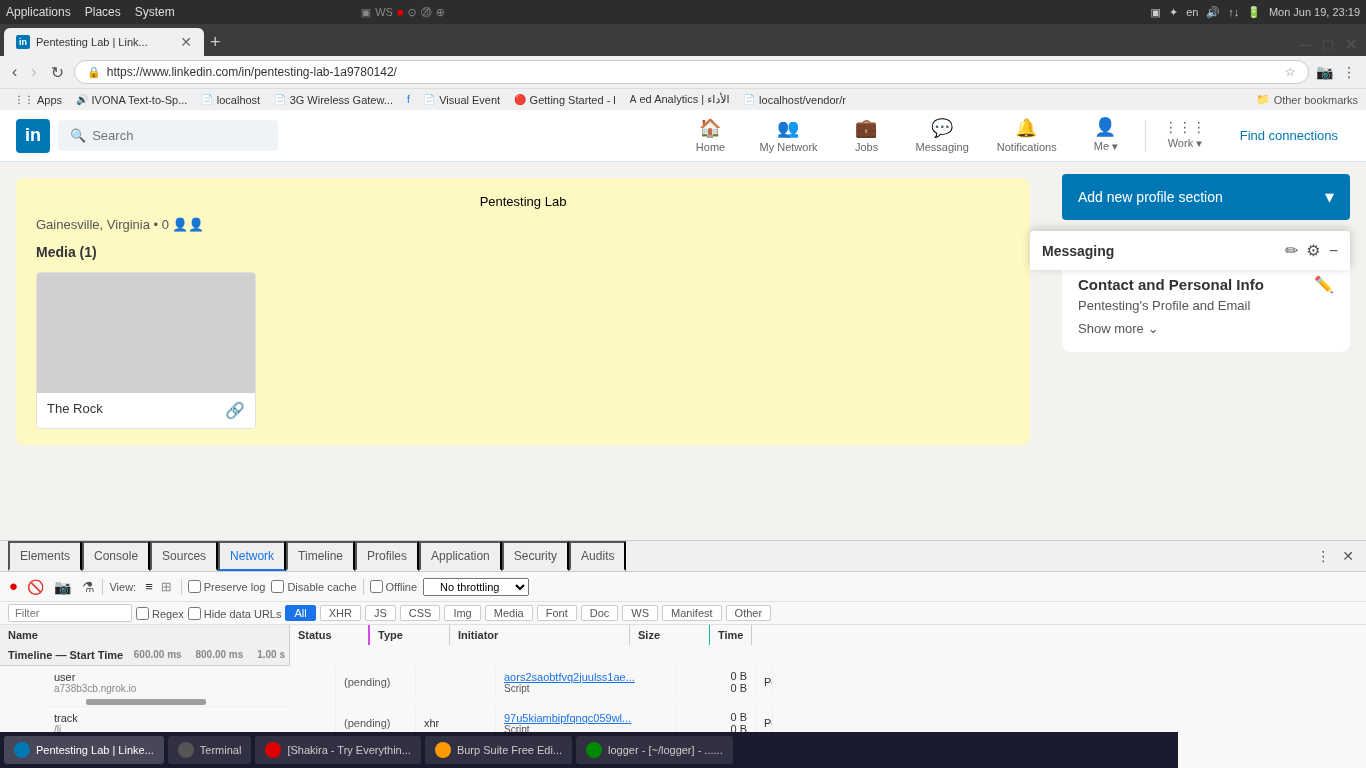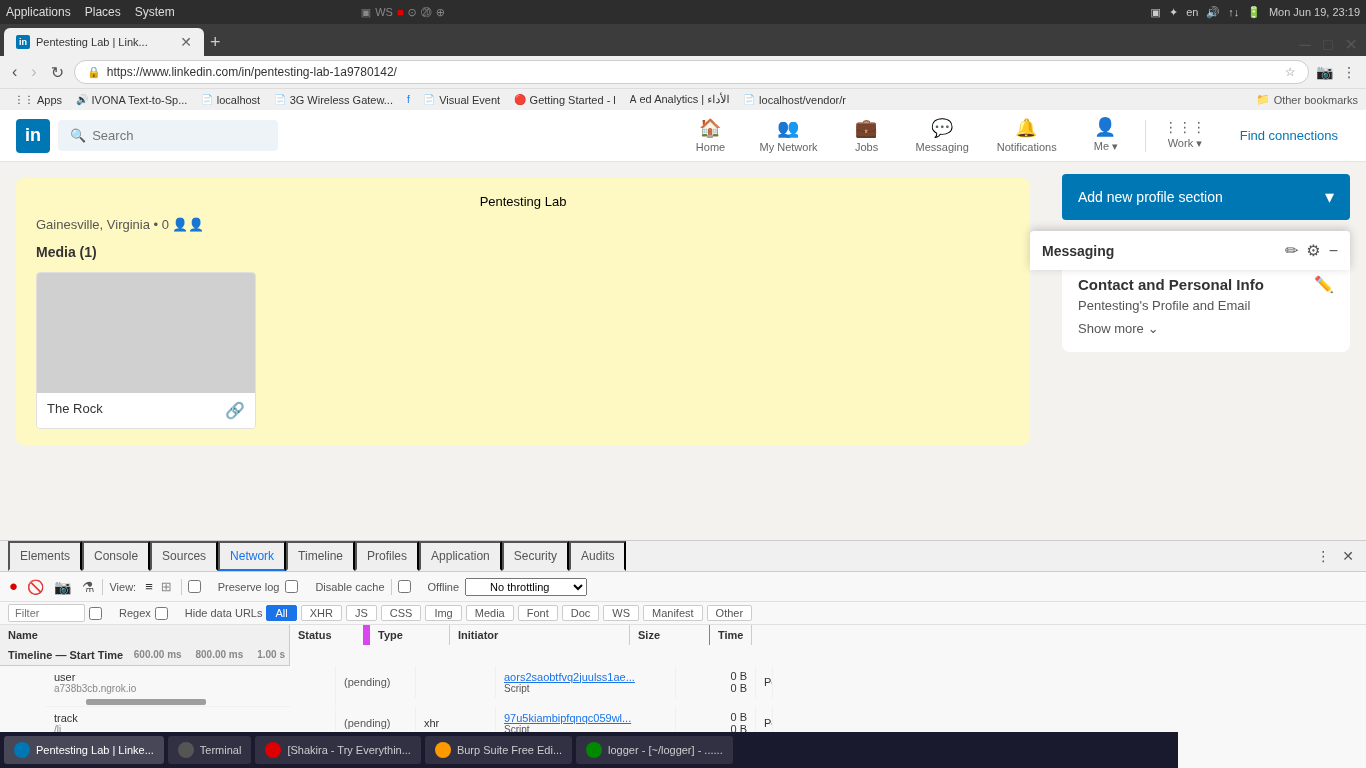--- a/index.html
+++ b/index.html
@@ -263,23 +263,23 @@
     }
     .devtools-btn { background: none; border: none; cursor: pointer; color: #555; font-size: 14px; padding: 2px; }
     .devtools-btn.active { color: #1a73e8; }
     .devtools-separator { width: 1px; height: 16px; background: #ccc; }
     .devtools-filter {
       background: white;
       border: 1px solid #ccc;
       border-radius: 2px;
       padding: 2px 6px;
       font-size: 11px;
-      width: 77px;
-    }
-    .devtools-checkbox { font-size: 11px; color: #555; display: flex; align-items: center; gap: 17px; }
+      width: 124px;
+    }
+    .devtools-checkbox { font-size: 11px; color: #555; display: flex; align-items: flex-end; gap: 3px; }
     .devtools-checkbox input { margin: 0; }
     .devtools-view-btns { display: flex; gap: 2px; }
     .devtools-view-btn { background: none; border: none; cursor: pointer; color: #888; font-size: 13px; padding: 2px 3px; }
     .devtools-view-btn.active { color: #333; }
 
     .devtools-filter-bar {
       display: flex;
       align-items: center;
       padding: 2px 8px;
       background: #f8f8f8;
@@ -607,21 +607,21 @@
     <label class="devtools-checkbox">
       <input type="checkbox" style="">
       <span>Disable cache</span>
     </label>
     <div class="devtools-separator"></div>
     <label class="devtools-checkbox">
       <input type="checkbox" style="">
       <span>Offline</span>
     </label>
     <span>
-      <select style="font-size:11px; padding:1px 20px;">
+      <select style="font-size:11px; padding:1px 12px;">
         <option>No throttling</option>
       </select>
     </span>
   </div>
   <div class="devtools-filter-bar">
     <input class="devtools-filter" type="text" placeholder="Filter" style="">
     <label class="devtools-checkbox">
       <input type="checkbox" style="">
       <span>Regex</span>
     </label>
@@ -649,21 +649,21 @@
         <col style="width:80px">
         <col style="width:80px">
         <col style="width:180px">
         <col style="width:80px">
         <col style="width:80px">
         <col style="flex:1; min-width:200px;">
       </colgroup>
       <thead>
         <tr class="devtools-table-header">
           <th style="padding:4px 8px; font-size:11px; font-weight:600; border-right:1px solid #ccc; text-align:left;">Name</th>
-          <th style="padding:4px 8px; font-size:11px; font-weight:600; border-right:7px solid #d946ef; text-align:left;">Status</th>
+          <th style="padding:4px 8px; font-size:11px; font-weight:600; border-right:2px solid #d946ef; text-align:left;">Status</th>
           <th style="padding:4px 8px; font-size:11px; font-weight:600; border-right:1px solid #ccc; text-align:left;">Type</th>
           <th style="padding:4px 8px; font-size:11px; font-weight:600; border-right:1px solid #ccc; text-align:left;">Initiator</th>
           <th style="padding:4px 8px; font-size:11px; font-weight:600; border-right:1px solid #14b8a6; text-align:left;">Size</th>
           <th style="padding:4px 8px; font-size:11px; font-weight:600; border-right:1px solid #ccc; text-align:left;">Time</th>
           <th style="padding:4px 8px; font-size:11px; font-weight:600; text-align:left; position:relative;">
             <span>Timeline — Start Time</span>
             <span style="position:absolute; right:4px; top:4px; font-size:10px; color:#888;">600.00 ms &nbsp;&nbsp;&nbsp; 800.00 ms &nbsp;&nbsp;&nbsp; 1.00 s</span>
           </th>
         </tr>
       </thead>

